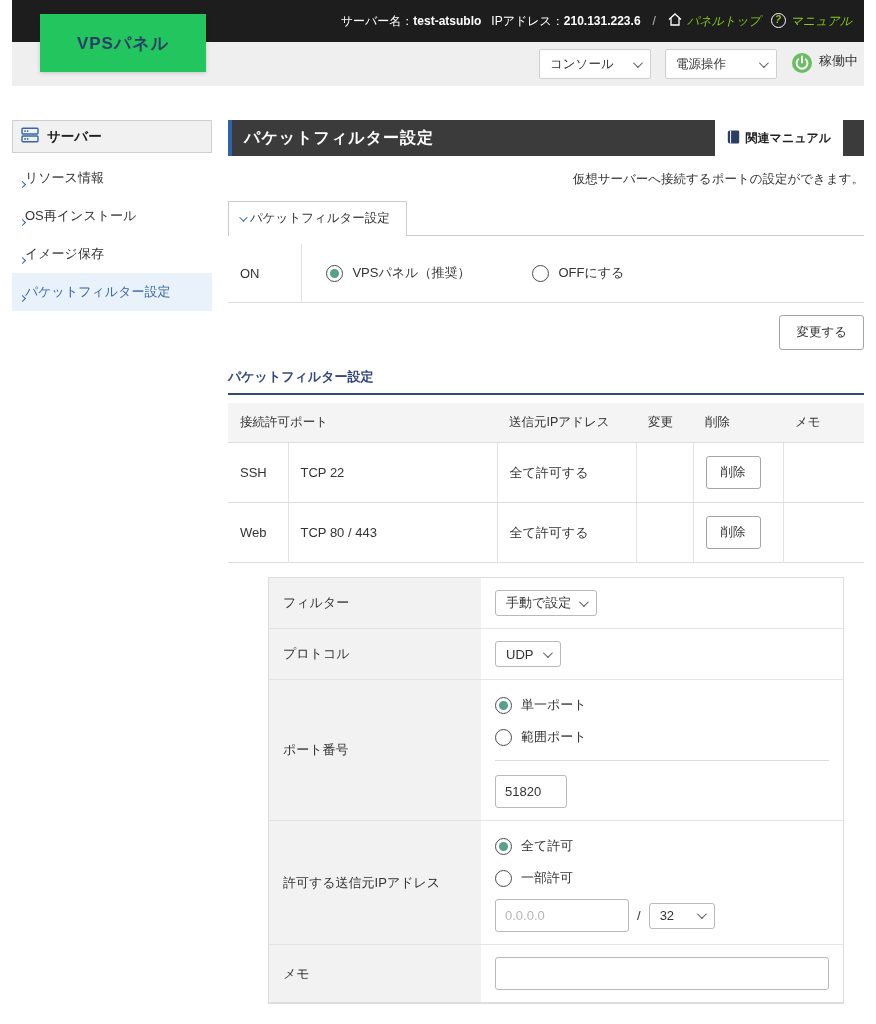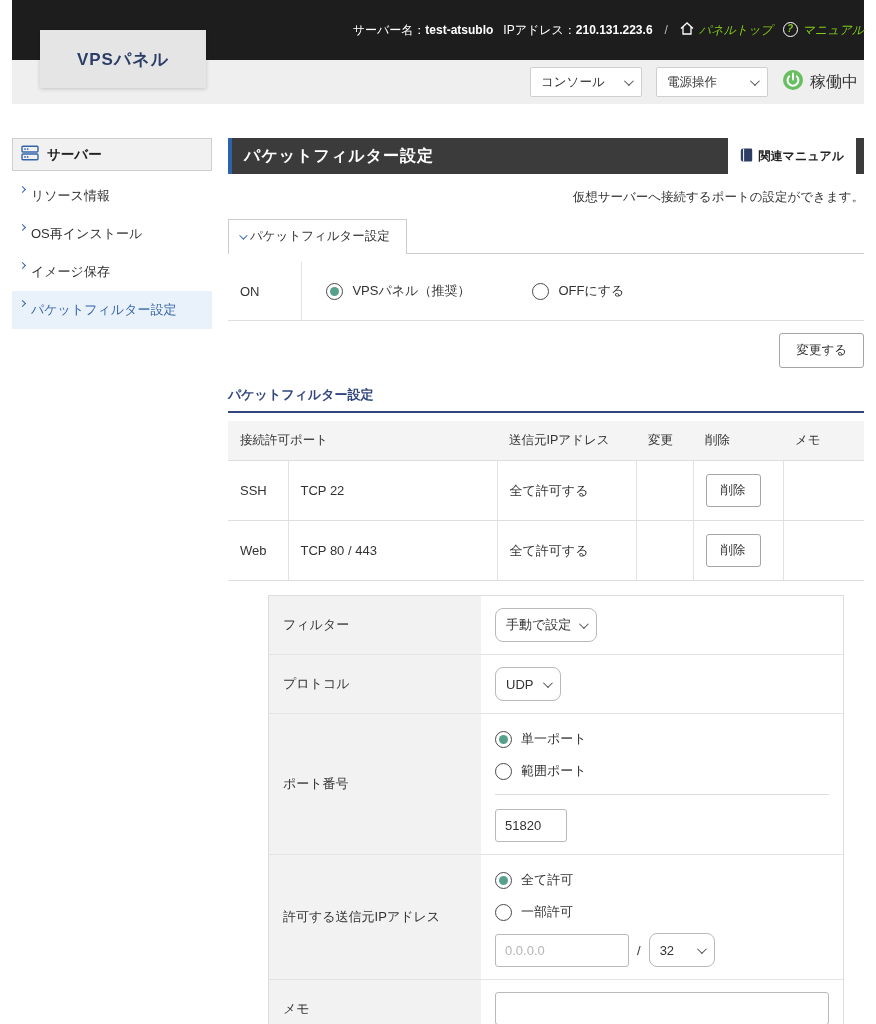--- a/index.html
+++ b/index.html
@@ -7,39 +7,39 @@
   body {
     width:876px; height:1024px;
     font-family:"Liberation Sans","DejaVu Sans",sans-serif;
     font-size:13px; color:#333; overflow:hidden;
   }
   .page { width:876px; height:1024px; position:relative; background:#fff; }
   .inner { margin:0 12px; position:relative; }
 
   
   .topbar {
-    height:60px; background:#1d1d1d; color:#fff;
+    height:42px; background:#1d1d1d; color:#fff;
     display:flex; align-items:center; justify-content:flex-end;
-    font-size:12px;
+    padding-right:12px; font-size:12px;
   }
   .topbar-right { display:flex; align-items:center; gap:10px; white-space:nowrap; }
   .topbar .kv b { font-weight:bold; }
   .topbar .sep { color:#bbb; margin:0 2px; }
   .toplink { display:inline-flex; align-items:flex-start; gap:5px; color:#84cc16; text-decoration:none; cursor:pointer;font-style:italic; }
   .qmark {
     width:15px; height:15px; border:1.3px solid #fff; border-radius:50%;
     display:inline-flex; align-items:center; justify-content:center;
     font-size:10px; font-weight:bold; line-height:1;
   }
   .qmark::before { content:"?"; }
 
   
   .logo {
-    position:absolute; left:28px; top:30px; width:166px; height:58px;
-    background:#e5e5e5; box-shadow:0 1px 4px rgba(0,0,0,.18);
+    position:absolute; left:28px; top:14px; width:166px; height:58px;
+    background:#22c55e; box-shadow:0 1px 4px rgba(0,0,0,.18);
     display:flex; align-items:center; justify-content:center; z-index:5;
   }
   .logo span { color:#2d3e66; font-size:17px; font-weight:bold; letter-spacing:1px; }
 
   
   .subbar {
     height:44px; background:#efefef;
     display:flex; align-items:center; justify-content:flex-end;
     gap:14px; padding-right:6px;
   }
@@ -48,54 +48,54 @@
     height:30px; display:inline-flex; align-items:center;
     justify-content:space-between; padding:0 10px; font-size:12.5px; color:#333;
     cursor:pointer;
   }
   .selectbox .chev { margin-left:10px; }
   .chev {
     width:7px; height:7px; display:inline-block;
     border-right:1.6px solid #555; border-bottom:1.6px solid #555;
     transform:rotate(45deg) translateY(-2px);
   }
-  .status { display:inline-flex; align-items:center; gap:6px; font-size:16px; color:#333; }
+  .status { display:inline-flex; align-items:flex-start; gap:6px; font-size:13px; color:#333; }
 
   
   .content { display:flex; margin-top:34px; gap:16px; }
 
   
   .sidebar { width:200px; flex:0 0 200px; }
   .side-head {
     border:1px solid #cfcfcf; background:#f1f1f1; height:33px;
     display:flex; align-items:center; gap:8px; padding:0 8px;
     font-weight:bold; font-size:13.5px; color:#222;
   }
   .side-nav { margin-top:6px; }
   .side-item {
-    display:flex; align-items:flex-start; gap:6px;
+    display:flex; align-items:flex-end; 
     padding:10px 8px; font-size:13px; color:#333; cursor:pointer;
   }
   .side-item .arr {
     width:5px; height:5px; display:inline-block;
     border-top:1.6px solid #3565a9; border-right:1.6px solid #3565a9;
     transform:rotate(45deg); flex:0 0 auto;
   }
   .side-item.active { background:#e9f1fa; color:#3565a9; }
 
   
   .main { flex:1 1 auto; min-width:0; }
 
   .panel-titlebar {
     background:#3b3b3b; border-left:4px solid #2e62ad; height:36px;
     display:flex; align-items:center; padding-left:12px;
   }
   .panel-titlebar h1 { color:#fff; font-size:16px; font-weight:bold; letter-spacing:1px; }
   .manual-btn {
-    margin-left:auto; margin-right:8px; background:#fff; border:none;
+    margin-left:auto; margin-right:21px; background:#fff; border:none;
     height:48px; padding:0 12px; display:inline-flex; align-items:center; gap:6px;
     font-size:12px; font-weight:bold; color:#222; cursor:pointer;
     font-family:inherit;
   }
 
   .desc { margin-top:15px; font-size:12.5px; color:#333;text-align:right; }
 
   .tabrow { margin-top:13px; border-bottom:1px solid #ccc; display:flex; }
   .tab {
     border:1px solid #ccc; border-bottom:none; background:#fff;
@@ -146,22 +146,22 @@
   .ftable { width:100%; border-collapse:collapse; }
   .ftable td { vertical-align:middle; }
   .ftable .flabel {
     background:#f2f2f2; width:212px; padding:12px 14px;
     font-size:13px; color:#333; border-bottom:1px solid #e4e4e4;
   }
   .ftable .fval { padding:12px 14px; border-bottom:1px solid #e4e4e4; }
   .ftable tr:last-child .flabel, .ftable tr:last-child .fval { border-bottom:1px solid #ddd; }
 
   .sel {
-    background:#fff; border:1px solid #b9b9b9; border-radius:8px;
-    height:34px; display:inline-flex; align-items:center;
+    background:#fff; border:1px solid #b9b9b9; border-radius:3px;
+    height:26px; display:inline-flex; align-items:center;
     justify-content:space-between; padding:0 10px; font-size:13px; color:#333;
     cursor:pointer;
   }
   .txt {
     border:1px solid #b9b9b9; border-radius:3px; height:33px;
     padding:0 9px; font-size:13px; color:#333; font-family:inherit;
     outline:none;
   }
   .txt::placeholder { color:#b5b5b5; }
 

